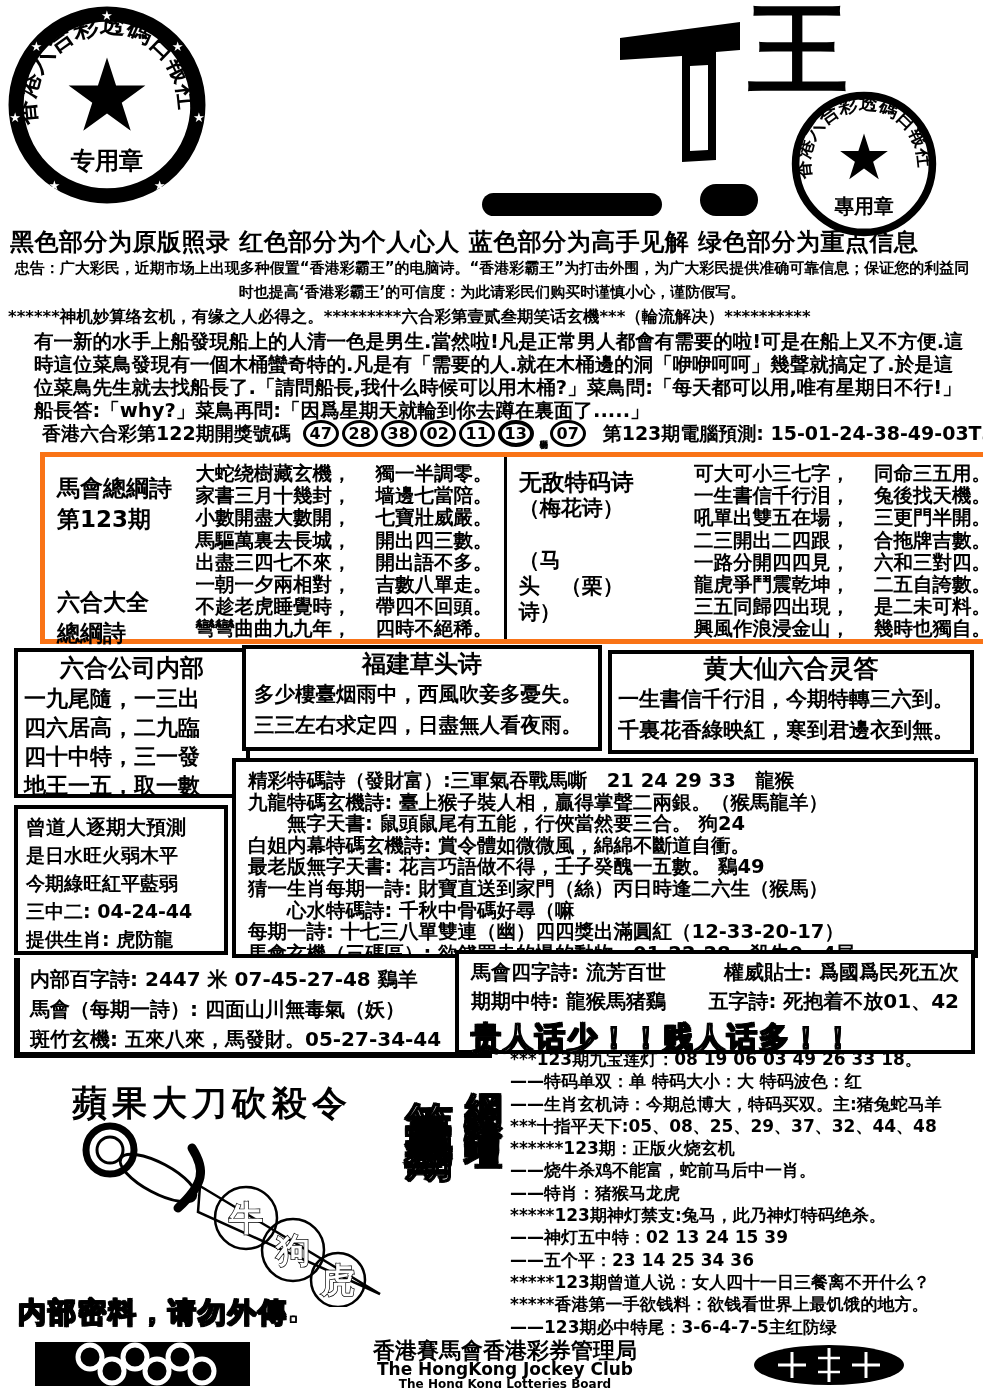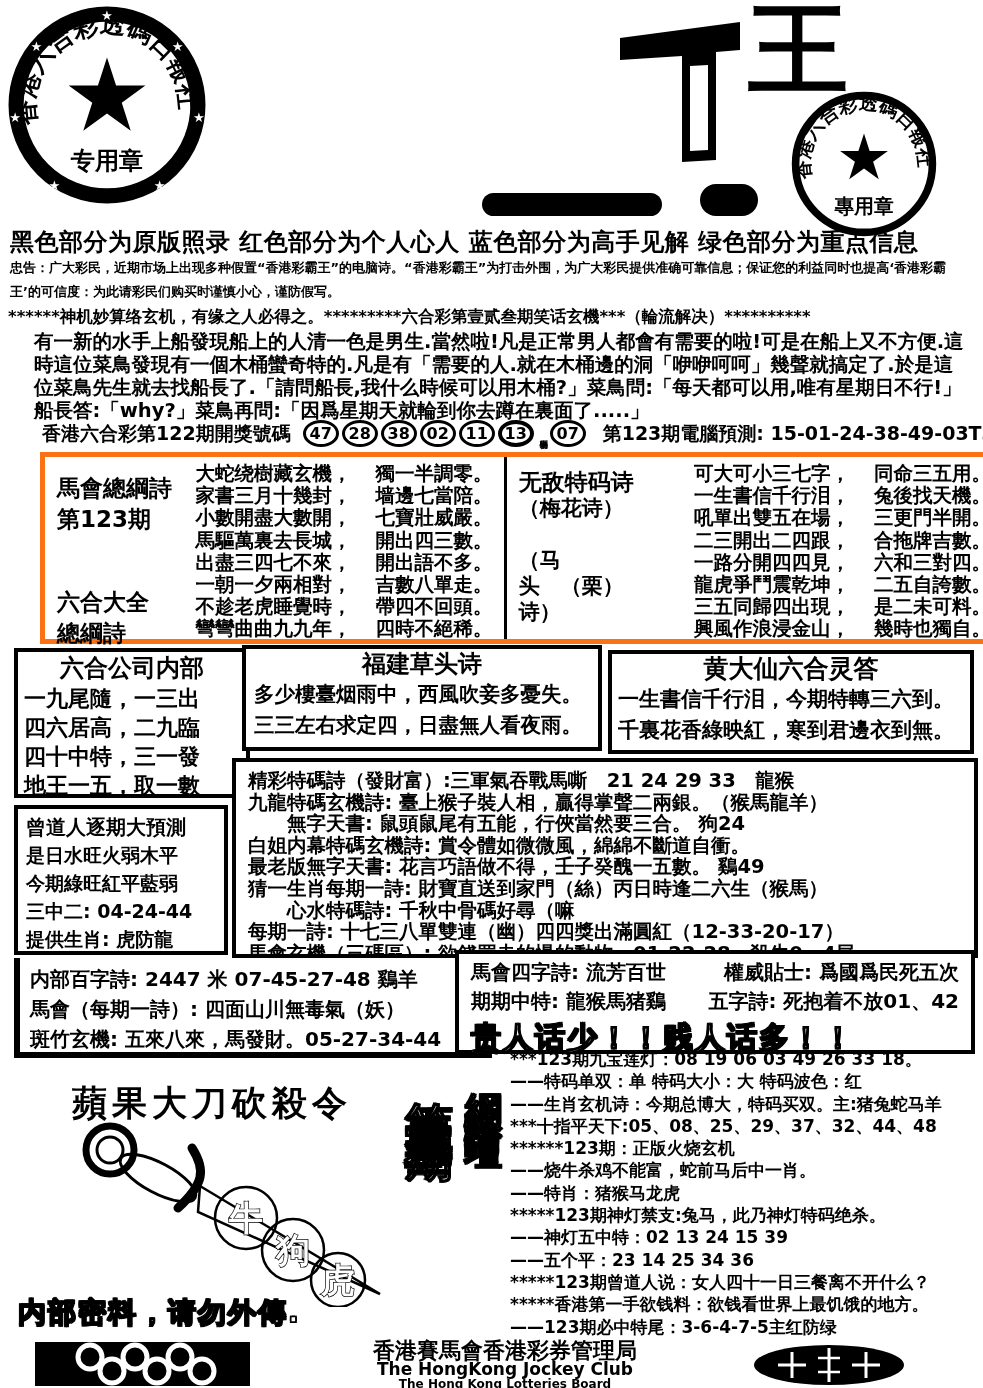--- a/index.html
+++ b/index.html
@@ -10,21 +10,21 @@
     font-family:"DejaVu Sans","Liberation Sans",sans-serif;
   }
   .abs { position:absolute; }
   .hollow {
     color:#fff;
     -webkit-text-stroke:1.4px #000;
     text-shadow:1px 1px 0 #000,-1px -1px 0 #000,1px -1px 0 #000,-1px 1px 0 #000;
     font-weight:bold;
   }
   .legend { font-size:24px; font-weight:bold; letter-spacing:0.5px; white-space:nowrap; }
-  .notice { font-size:13px; font-weight:bold; line-height:24px; }
+  .notice { font-size:15px; font-weight:bold; line-height:24px;text-align:center; }
   .starline { font-size:16.5px; font-weight:bold; white-space:nowrap; }
   .joke { font-size:19.5px; font-weight:bold; line-height:23px; }
   .results-row { display:flex; align-items:center; }
   .results-label { font-size:19px; font-weight:bold; white-space:nowrap; }
   .balls { display:flex; align-items:center; margin-left:12px; }
   .ball {
     display:inline-flex; align-items:center; justify-content:center;
     width:36px; height:27px; border:3px solid #000; border-radius:50%;
     font-size:16px; font-weight:bold; margin-right:3px; background:#fff;
   }

